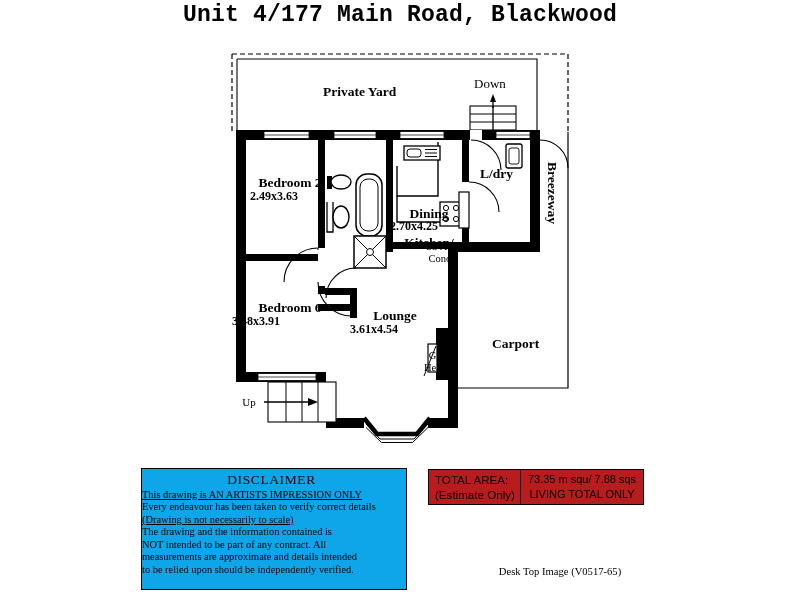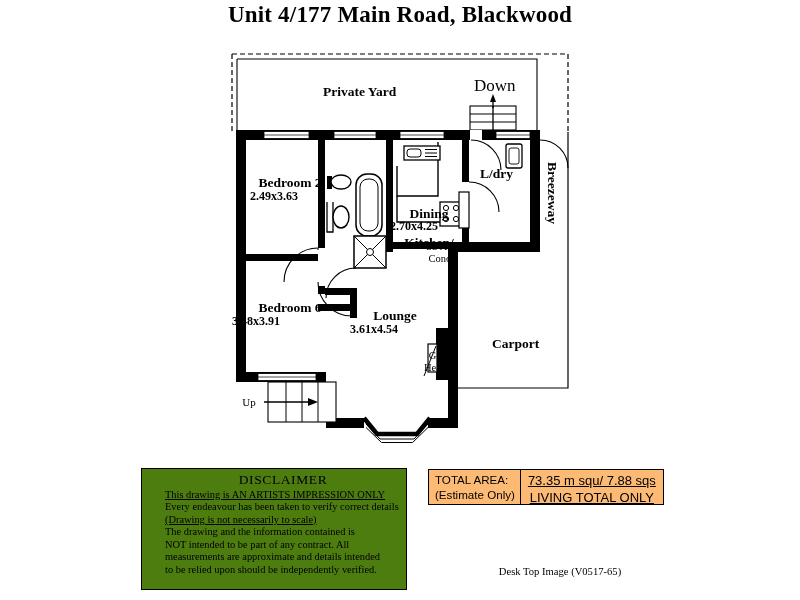--- a/index.html
+++ b/index.html
@@ -2,63 +2,63 @@
 <html><head>
 <meta charset="utf-8">
 <style>
   html,body{margin:0;padding:0;background:#ffffff;}
   body{width:800px;height:600px;overflow:hidden;font-family:"Liberation Serif",serif;color:#000;}
   #page{position:relative;width:800px;height:600px;}
 
   
   #title{
     position:absolute;left:0;top:2px;width:800px;text-align:center;
-    font-family:Liberation Serif, serif;font-weight:bold;font-size:23px;
+    font-family:Liberation Mono, monospace;font-weight:bold;font-size:23px;
     letter-spacing:.2px;
   }
 
   
   #plan{position:absolute;left:0;top:36px;width:800px;height:430px;}
   #plan svg{display:block;}
 
   
   .lbl{position:absolute;font-family:"Liberation Serif",serif;color:#000;white-space:nowrap;}
   .lbl-b{font-weight:bold;}
   .room-name{font-weight:bold;font-size:13.5px;text-align:center;line-height:1.12;}
   .room-dim{font-weight:bold;font-size:12px;line-height:1.12;}
   .small{font-size:10.5px;line-height:1.1;text-align:center;}
   .vert{writing-mode:vertical-rl;text-orientation:mixed;}
 
   
   #bottom{position:absolute;left:0;top:466px;width:800px;height:134px;}
 
   #disclaimer{
     position:absolute;left:141px;top:2px;width:266px;height:122px;
-    border:1.3px solid #000;box-sizing:border-box;background:#4d7c0f;
-    padding:3px 5px 0 23px;
+    border:1.3px solid #000;box-sizing:border-box;background:#0ea5e9;
+    padding:3px 5px 0 0;
   }
   #disclaimer .dh{
     text-align:center;font-size:13.5px;letter-spacing:.6px;
     font-family:"Liberation Serif",serif;margin-bottom:1px;
   }
   #disclaimer .dl{font-size:10.4px;line-height:1.2;white-space:nowrap;}
   #disclaimer .u{text-decoration:underline;}
 
   #areabox{
     position:absolute;left:428px;top:3px;height:36px;
-    border:1.3px solid #000;box-sizing:border-box;display:flex;background:#fdba74;
+    border:1.3px solid #000;box-sizing:border-box;display:flex;background:#b91c1c;
     font-family:"Liberation Sans",sans-serif;
   }
   #areabox .cellA{
     padding:2px 5px 2px 6px;border-right:1.3px solid #000;
     font-size:11.6px;line-height:1.32;white-space:nowrap;
   }
   #areabox .cellB{
-    padding:2px 7px 2px 7px;font-size:13px;line-height:1.32;
-    white-space:nowrap;text-align:center;text-decoration:underline;
+    padding:2px 7px 2px 7px;font-size:11px;line-height:1.32;
+    white-space:nowrap;text-align:center;
   }
   #footer{
     position:absolute;left:430px;top:100px;width:260px;text-align:center;
     font-size:10.6px;font-family:"Liberation Serif",serif;white-space:nowrap;
   }
 </style>
 </head>
 <body>
 
 <div id="page">
@@ -243,21 +243,21 @@
       </g>
 
       <g fill="none" stroke="#000" stroke-width="1.2">
         <path d="M568,96 L568,352 L458,352"></path>
         <path d="M540,216 L568,216" stroke-width="0"></path>
       </g>
     </svg>
 
     <div class="lbl lbl-b" style="left:323px;top:48px;font-size:13.5px;">Private Yard</div>
 
-    <div class="lbl" style="left:474px;top:40px;font-size:17px;">Down</div>
+    <div class="lbl" style="left:474px;top:40px;font-size:13px;">Down</div>
 
     <div class="lbl room-name" style="left:250px;top:139px;width:80px;">Bedroom 2</div>
     <div class="lbl room-dim" style="left:250px;top:154px;width:80px;">2.49x3.63</div>
 
     <div class="lbl room-name" style="left:232px;top:264px;width:116px;">Bedroom 6</div>
     <div class="lbl room-dim" style="left:232px;top:279px;width:116px;">3.48x3.91</div>
 
     <div class="lbl room-name" style="left:396px;top:156px;width:66px;margin-top:43px;">Kitchen/</div>
     <div class="lbl room-name" style="left:396px;top:170px;width:66px;">Dining</div>
     <div class="lbl room-dim" style="left:390px;top:184px;width:78px;">2.70x4.25</div>

